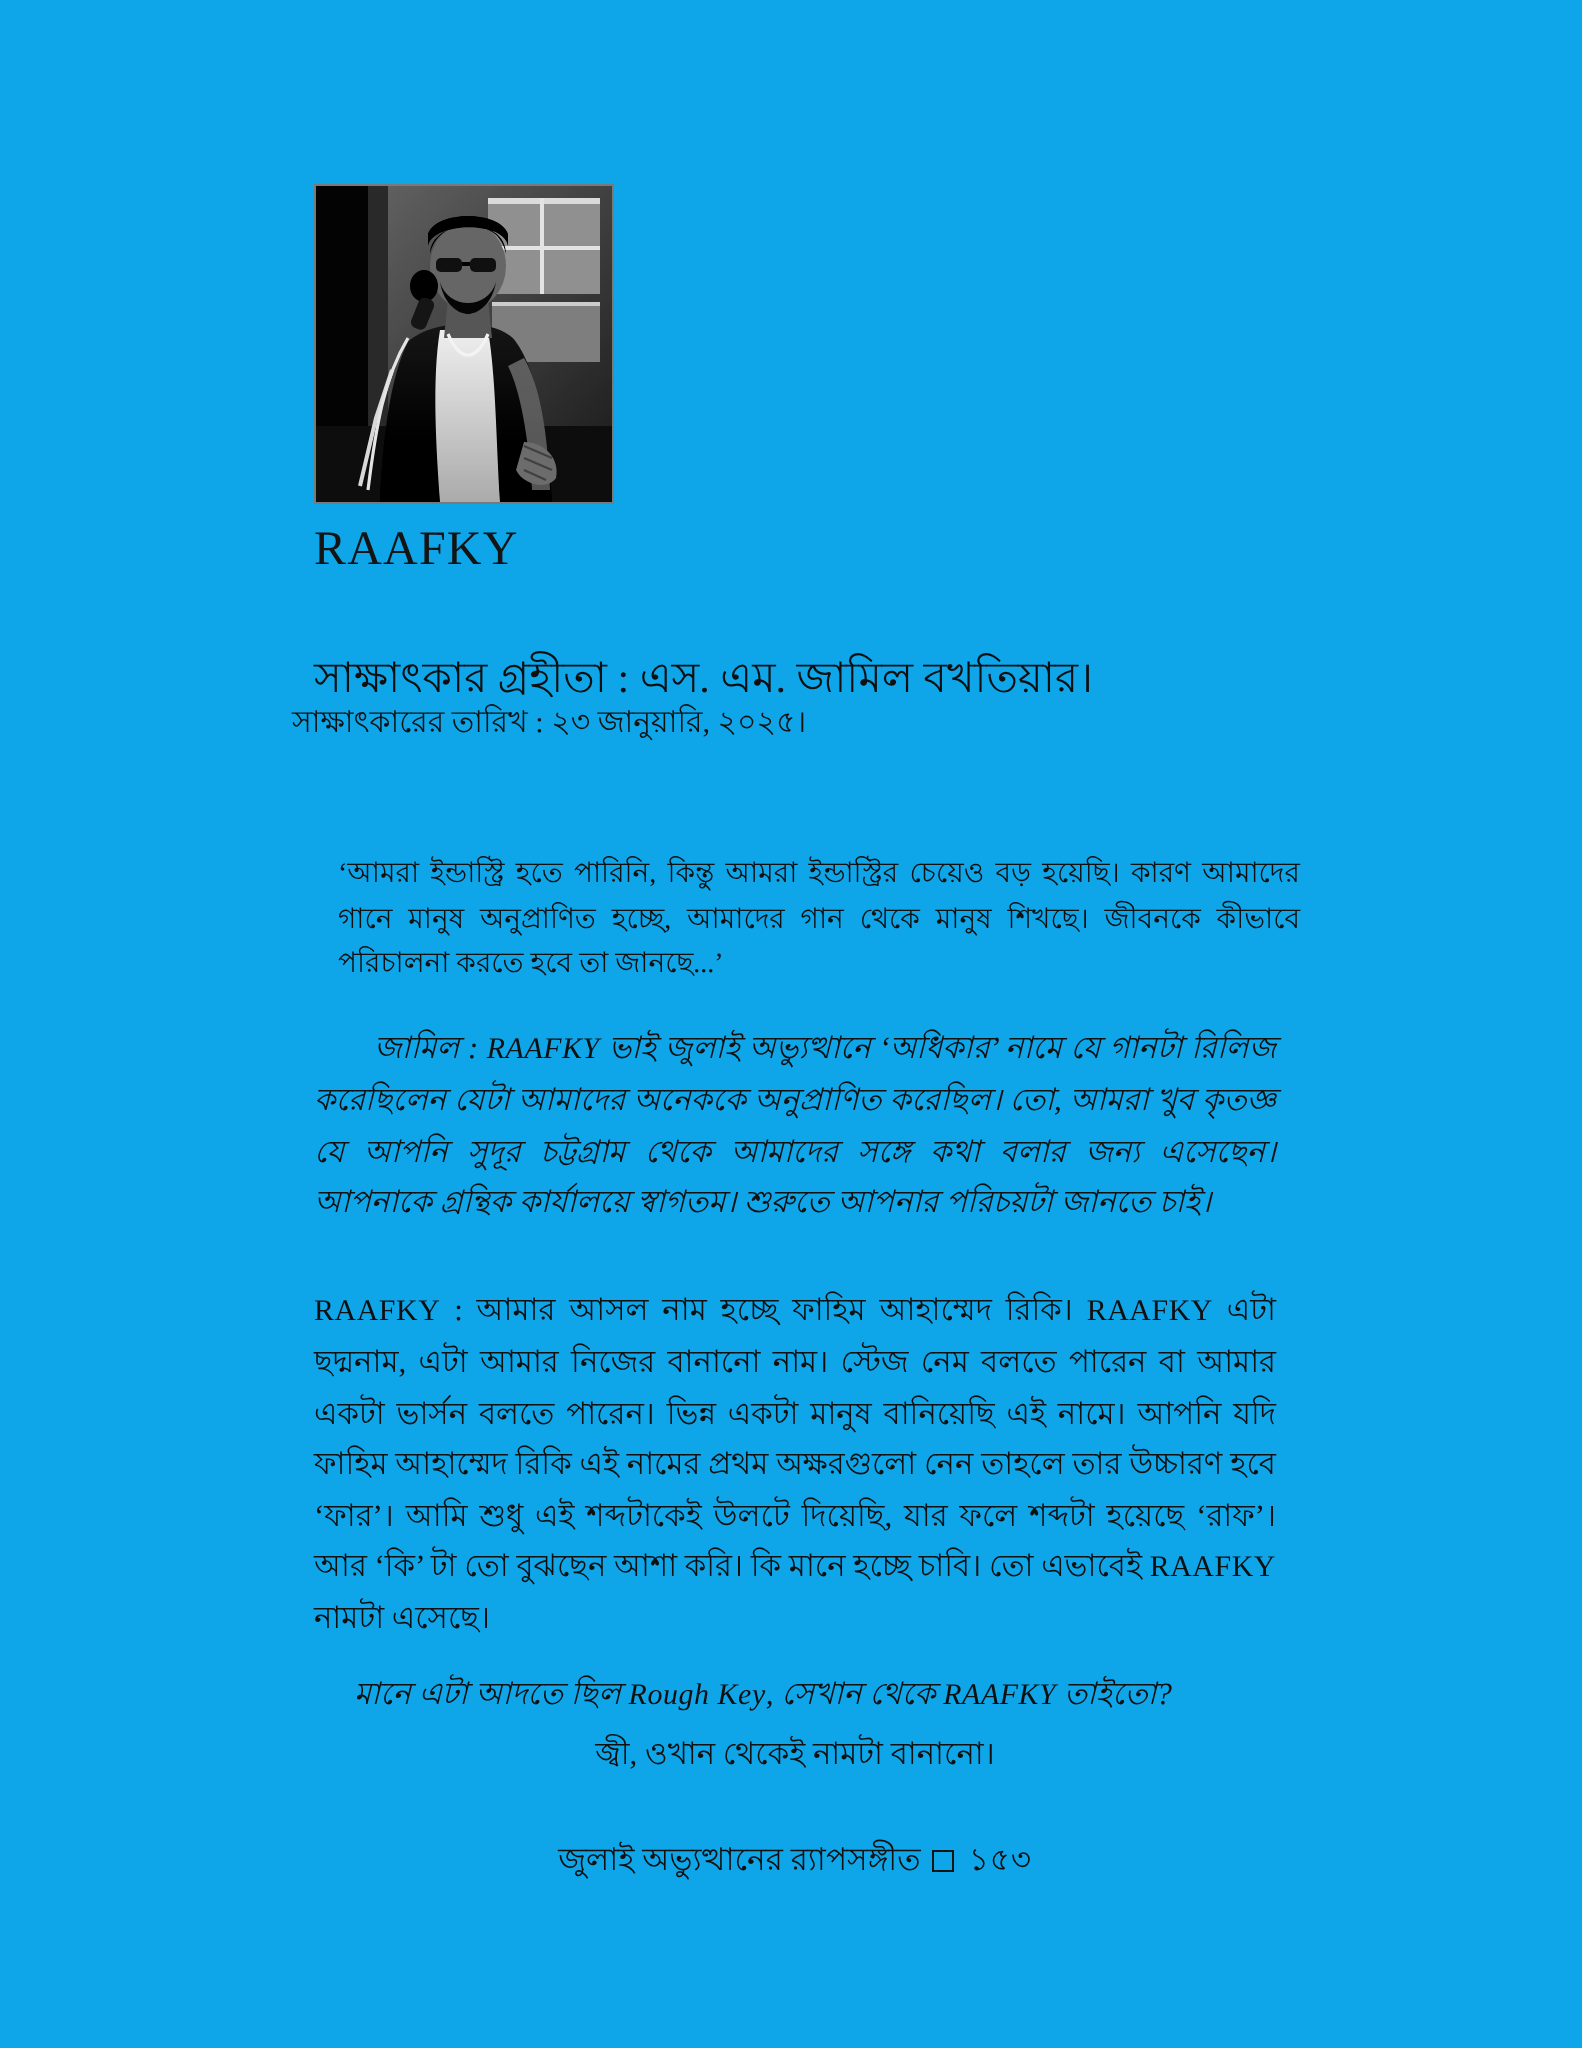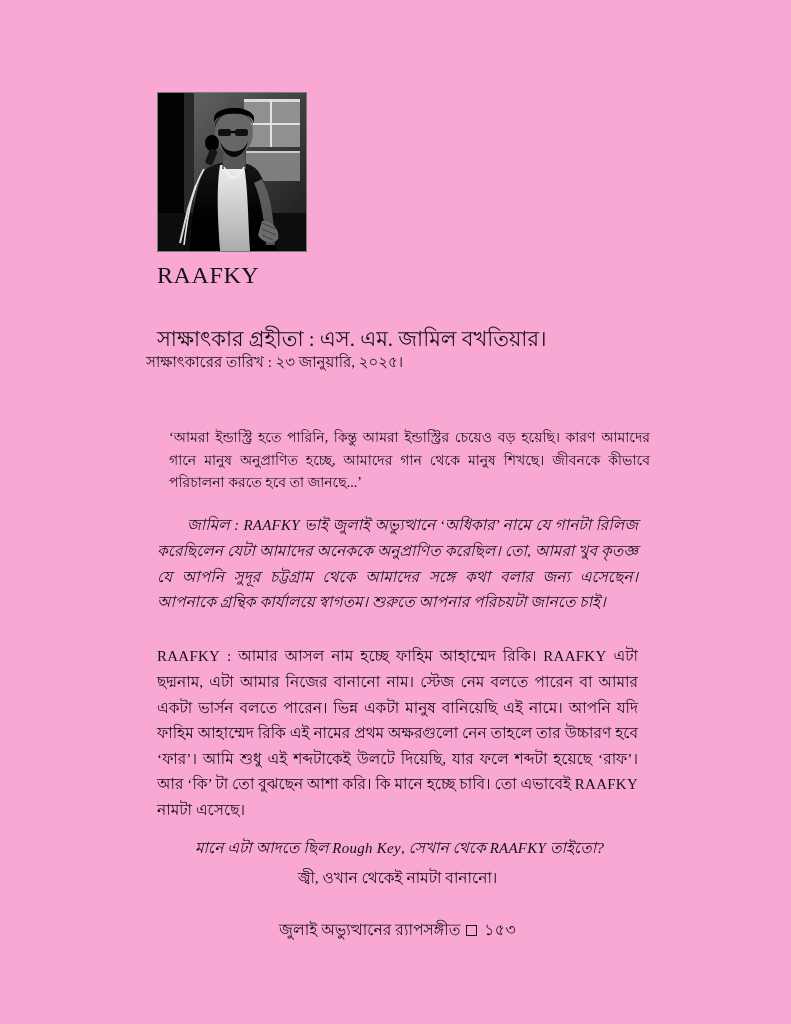--- a/index.html
+++ b/index.html
@@ -14,21 +14,21 @@
     position: relative;
     overflow: hidden;
     font-family: "Liberation Serif", "DejaVu Serif", serif;
     color: #111111;
     -webkit-font-smoothing: antialiased;
   }
 
   .page {
     position: absolute;
     inset: 0;
-    background: #f9a8d4;
+    background: #0ea5e9;
   }
 
   
   .photo-frame {
     position: absolute;
     left: 157px;
     top: 92px;
     width: 148px;
     height: 158px;
     border: 1px solid #7a7a7a;
@@ -107,21 +107,21 @@
     top: 628px;
     width: 481px;
     font-size: 15.4px;
     line-height: 1.66;
     text-align: justify;
     color: #101010;
   }
 
   .question-2 {
     position: absolute;
-    left: 159px;
+    left: 141px;
     top: 820px;
     width: 481px;
     font-size: 15.4px;
     line-height: 1.66;
     text-align: justify;
     font-style: italic;
     text-indent: 36px;
     color: #101010;
   }
 

